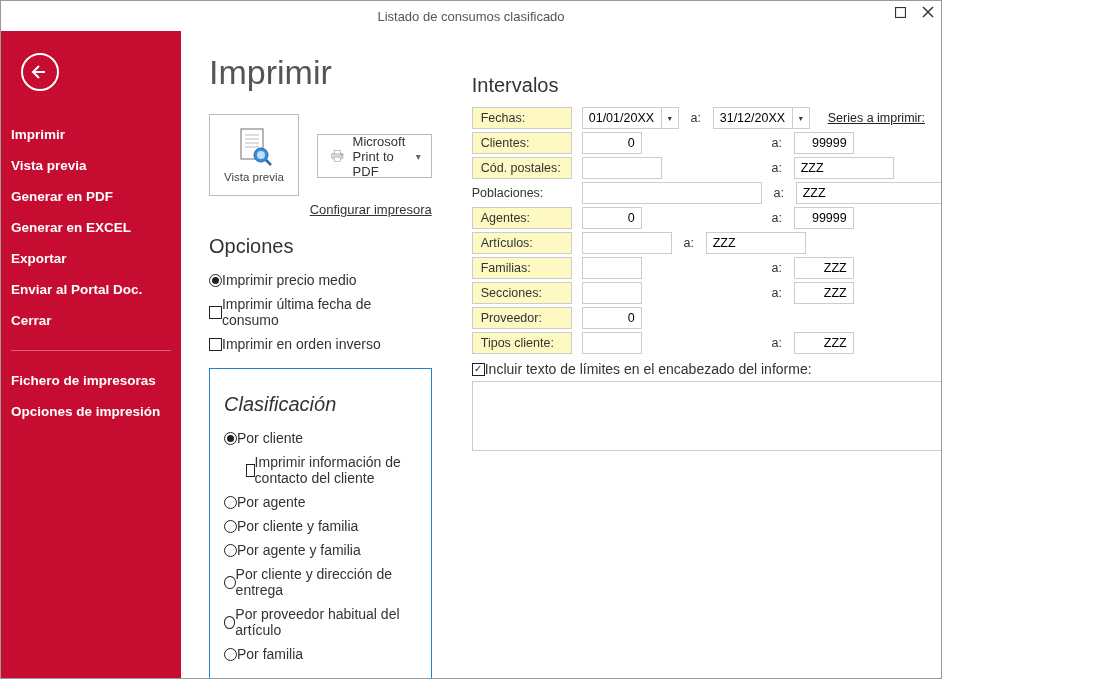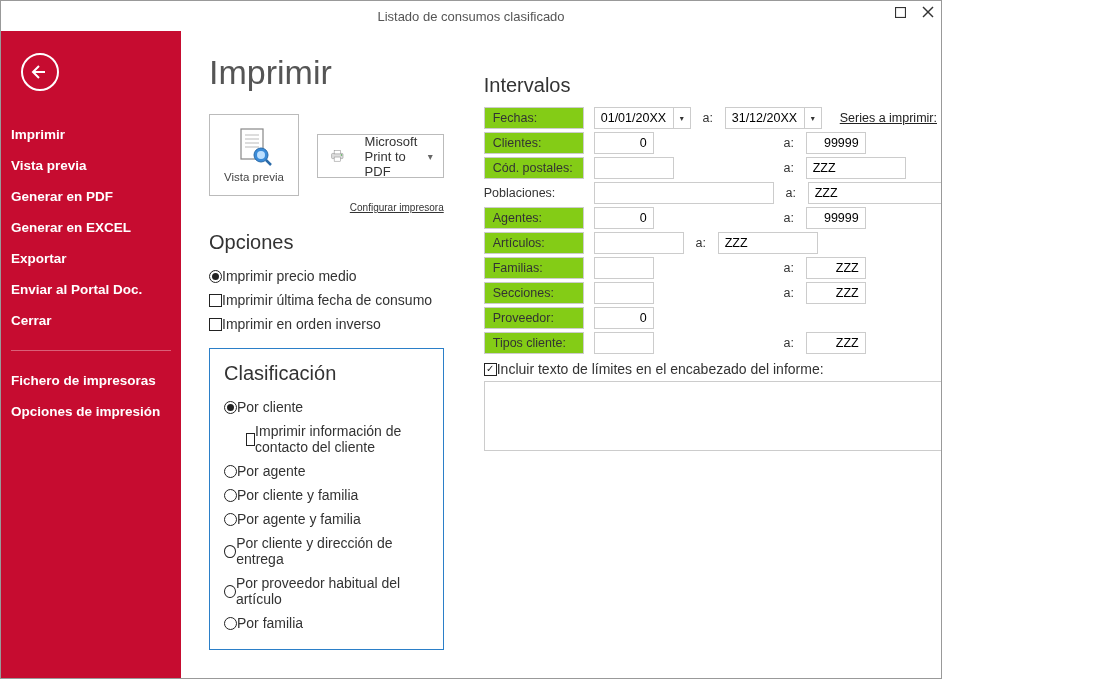--- a/index.html
+++ b/index.html
@@ -16,35 +16,35 @@
   .sidebar-sep { border-top:1px solid rgba(255,255,255,0.35); margin:14px 10px; }
   .main { flex:1; padding:18px 28px 10px 28px; overflow:hidden; position:relative;}
   h1.page { font-size:34px; font-weight:300; color:#555; margin:4px 0 22px 0;}
   .cols { display:flex; gap:40px;}
   .col-left { width:330px;}
   .col-right { flex:1;}
   .preview-row { display:flex; align-items:flex-start; gap:18px; margin-bottom:6px;}
   .preview-box { width:90px; height:82px; border:1px solid #bbb; display:flex; flex-direction:column; align-items:center; justify-content:center; cursor:pointer; gap:4px;}
   .preview-box svg { }
   .preview-box .lbl { font-size:11.5px; color:#444;}
-  .printer-box { flex:1; height:44px; border:1px solid #bbb; display:flex; align-items:center; padding:12px 12px; gap:20px; cursor:pointer; position:relative; margin-top:20px;}
+  .printer-box { flex:1; height:44px; border:1px solid #bbb; display:flex; align-items:center; padding:12px 12px; gap:8px; cursor:pointer; position:relative; margin-top:20px;}
   .printer-box .carrow { position:absolute; right:10px; font-size:10px; color:#666;}
-  .cfglink { text-align:right; margin:4px 0 10px 0; font-size:10px;}
+  .cfglink { text-align:right; margin:4px 0 10px 0; font-size:13px;}
   .cfglink span { text-decoration:underline; cursor:pointer; color:#333;}
   h2.sec { font-size:20px; font-weight:400; color:#333; margin:18px 0 10px 0;}
   .opt-row { display:flex; align-items:center; padding:4px 0; font-size:14px;}
   .radio { width:13px; height:13px; border:1.5px solid #222; border-radius:50%; display:flex; align-items:center; justify-content:center;}
   .radio.sel::after { content:""; width:7px; height:7px; background:#222; border-radius:50%;}
   .chk { width:13px; height:13px; border:1.5px solid #222; display:flex; align-items:center; justify-content:center; font-size:10px; line-height:10px; color:#222;}
   .chk.sel::after { content:"✓"; }
   .class-box { border:1px solid #2b7fc8; padding:8px 14px 14px 14px; margin-top:12px;}
-  .class-box h2.sec { margin-top:5px;}
+  .class-box h2.sec { margin-top:16px;font-style:italic;}
   .sub-indent { margin-left:22px;align-items:center;}
   .iv-row { display:flex; align-items:center; gap:10px; margin-bottom:3px; height:22px;}
-  .iv-label { width:100px; border:1px solid #ccc; padding:2px 8px; font-size:12.5px; background:#84cc16; height:22px; display:flex; align-items:center;}
+  .iv-label { width:100px; border:1px solid #ccc; padding:2px 8px; font-size:12.5px; background:#fef9c3; height:22px; display:flex; align-items:center;}
   .iv-label.noborder { border:none; background:transparent; padding-left:0;}
   .iv-input { border:1px solid #ccc; height:22px; padding:0 6px; font-size:12.5px; }
   .iv-small { width:60px; text-align:right;}
   .iv-med { width:80px;}
   .iv-wide { width:180px;}
   .iv-a { font-size:12.5px; width:14px; text-align:center;}
   .dd { position:relative; display:inline-flex; align-items:center;}
   .dd .carrow2 { border:1px solid #ccc; height:22px; width:18px; display:flex; align-items:center; justify-content:center; font-size:8px; margin-left:-1px; cursor:pointer;}
   .series-link { text-decoration:underline; font-size:12.5px; cursor:pointer; color:#222; margin-left:8px;}
   .header-text { width:490px; height:70px; border:1px solid #ccc; resize:none; font-size:12px; position:relative;}

